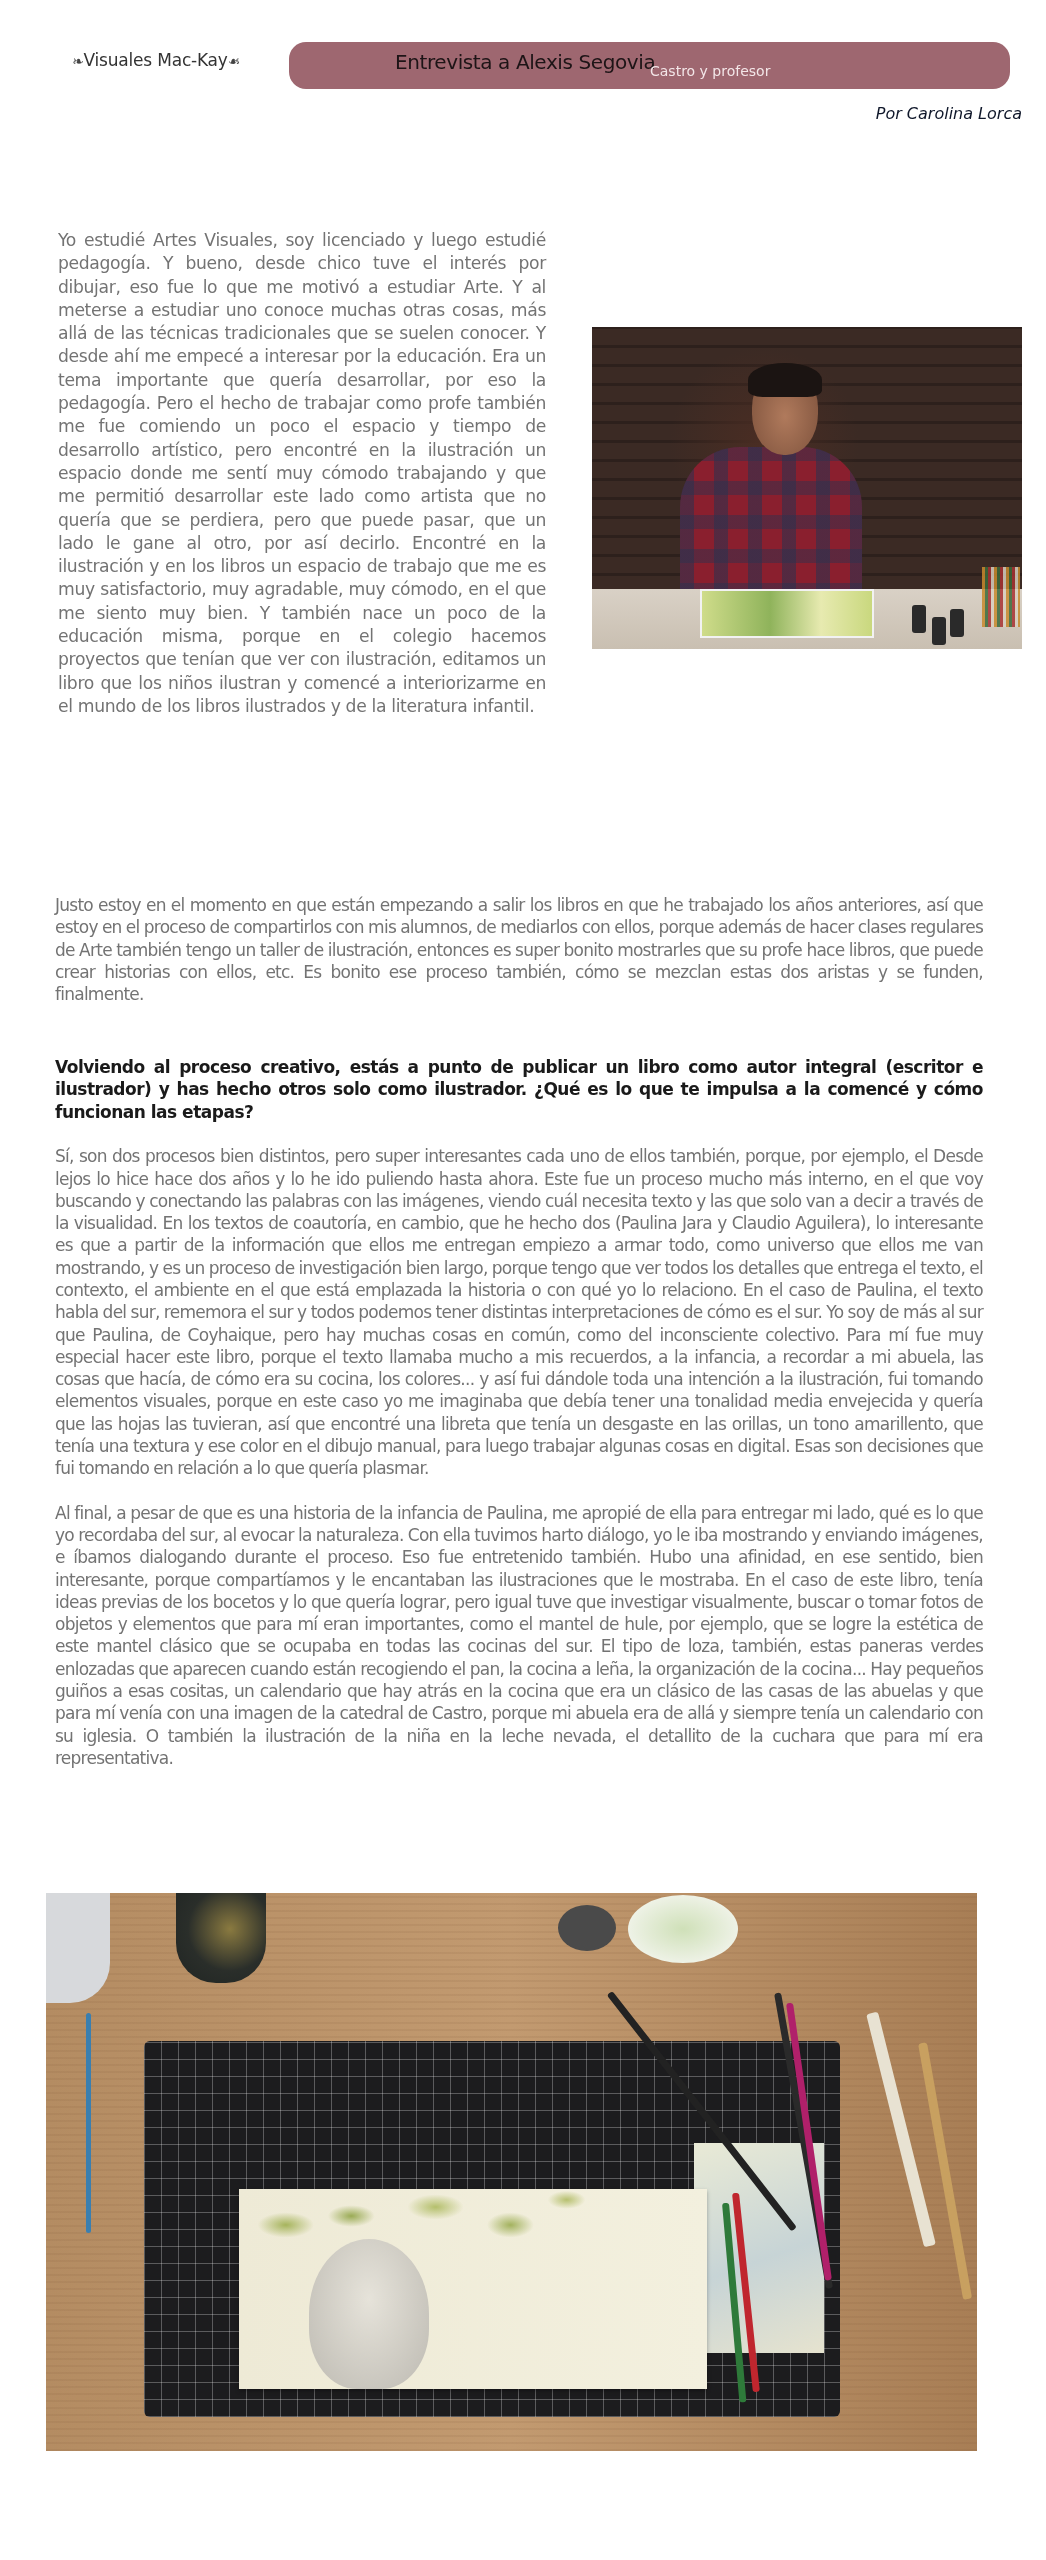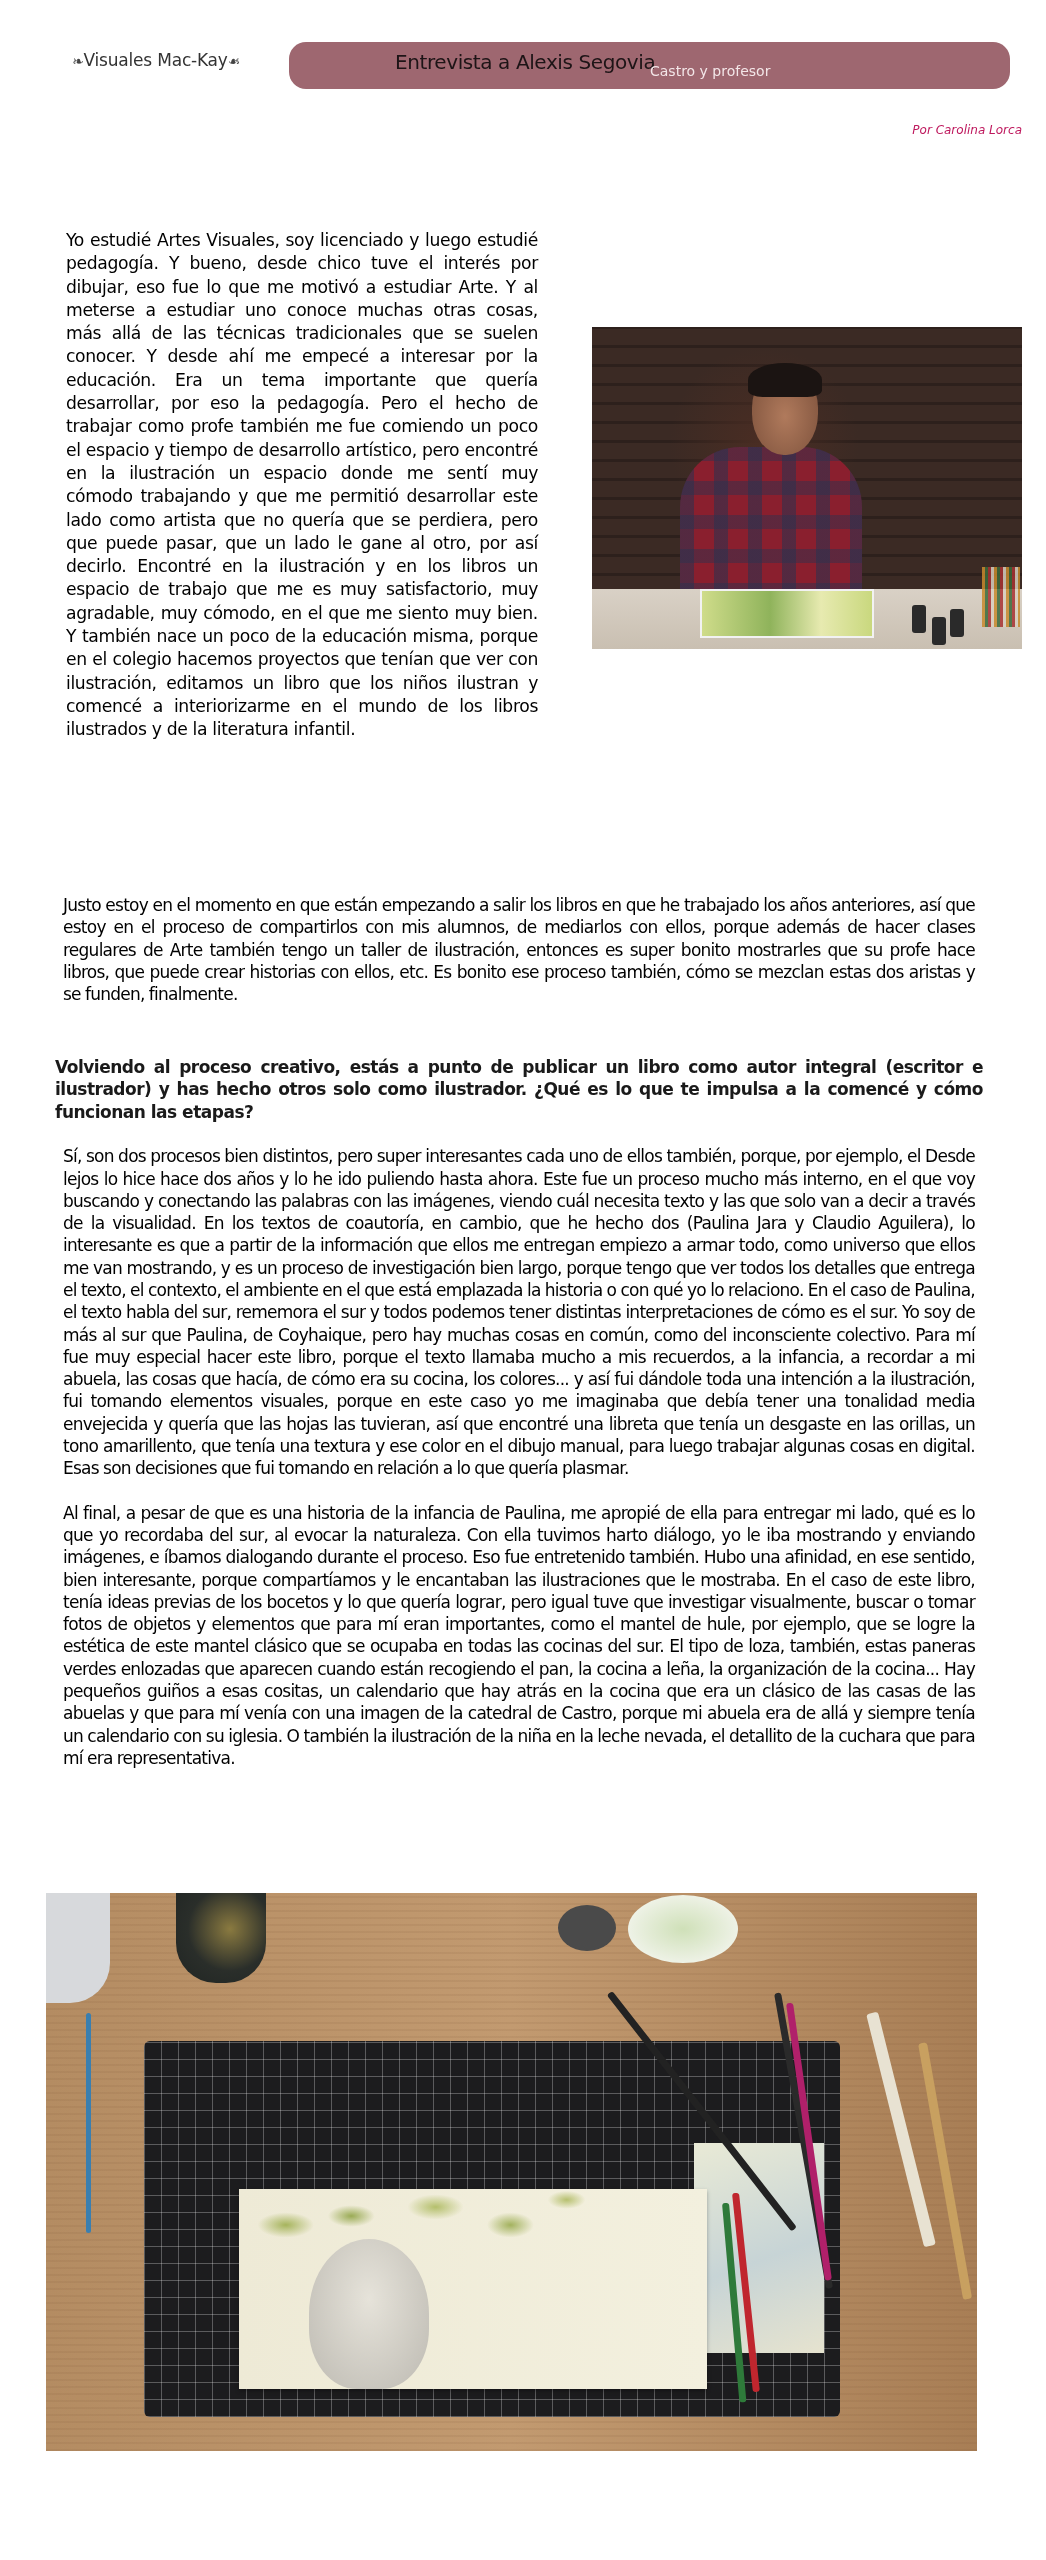--- a/index.html
+++ b/index.html
@@ -20,37 +20,37 @@
   }
   .header-title {
     position: absolute; left: 106px; top: 8px; font-size: 20px; color: #1d1416;
     font-family: "DejaVu Sans", sans-serif; letter-spacing: -0.4px; white-space: nowrap;
   }
   .header-subtitle {
     position: absolute; left: 361px; top: 21px; font-size: 14px; color: #f3e6e8;
     font-family: "DejaVu Sans", sans-serif; white-space: nowrap;
   }
   .byline {
-    position: absolute; right: 24px; top: 123px; font-size: 12px; font-style: italic;
-    color: #be185d; font-family: "DejaVu Sans", sans-serif; white-space: nowrap;
+    position: absolute; right: 24px; top: 104px; font-size: 16px; font-style: italic;
+    color: #0f172a; font-family: "DejaVu Sans", sans-serif; white-space: nowrap;
   }
   .col-left {
     position: absolute; left: 58px; top: 206px; width: 488px;
   }
   .full {
     position: absolute; left: 55px; width: 928px;
   }
   .q {
     font-weight: bold; font-size: 17.4px; line-height: 23px; margin: 0;
     text-align: justify; letter-spacing: -0.2px;
     font-family: "DejaVu Sans", sans-serif;
   }
   .a {
-    font-size: 17.2px; line-height: 23.3px; margin: 8px; text-align: justify;
-    color: #000000; font-family: "DejaVu Sans", sans-serif; letter-spacing: -0.35px;
+    font-size: 17.2px; line-height: 23.3px; margin: 0; text-align: justify;
+    color: #737373; font-family: "DejaVu Sans", sans-serif; letter-spacing: -0.35px;
   }
   .full .q { font-size: 17px; line-height: 22.4px; letter-spacing: -0.5px; }
   .full .a { font-size: 17px; line-height: 22.3px; letter-spacing: -0.75px; word-spacing: -0.5px; }
   .col-left .a { margin-top: 23px; }
 
   .photo {
     position: absolute; overflow: hidden;
   }
   .photo-portrait {
     left: 592px; top: 327px; width: 430px; height: 322px;

